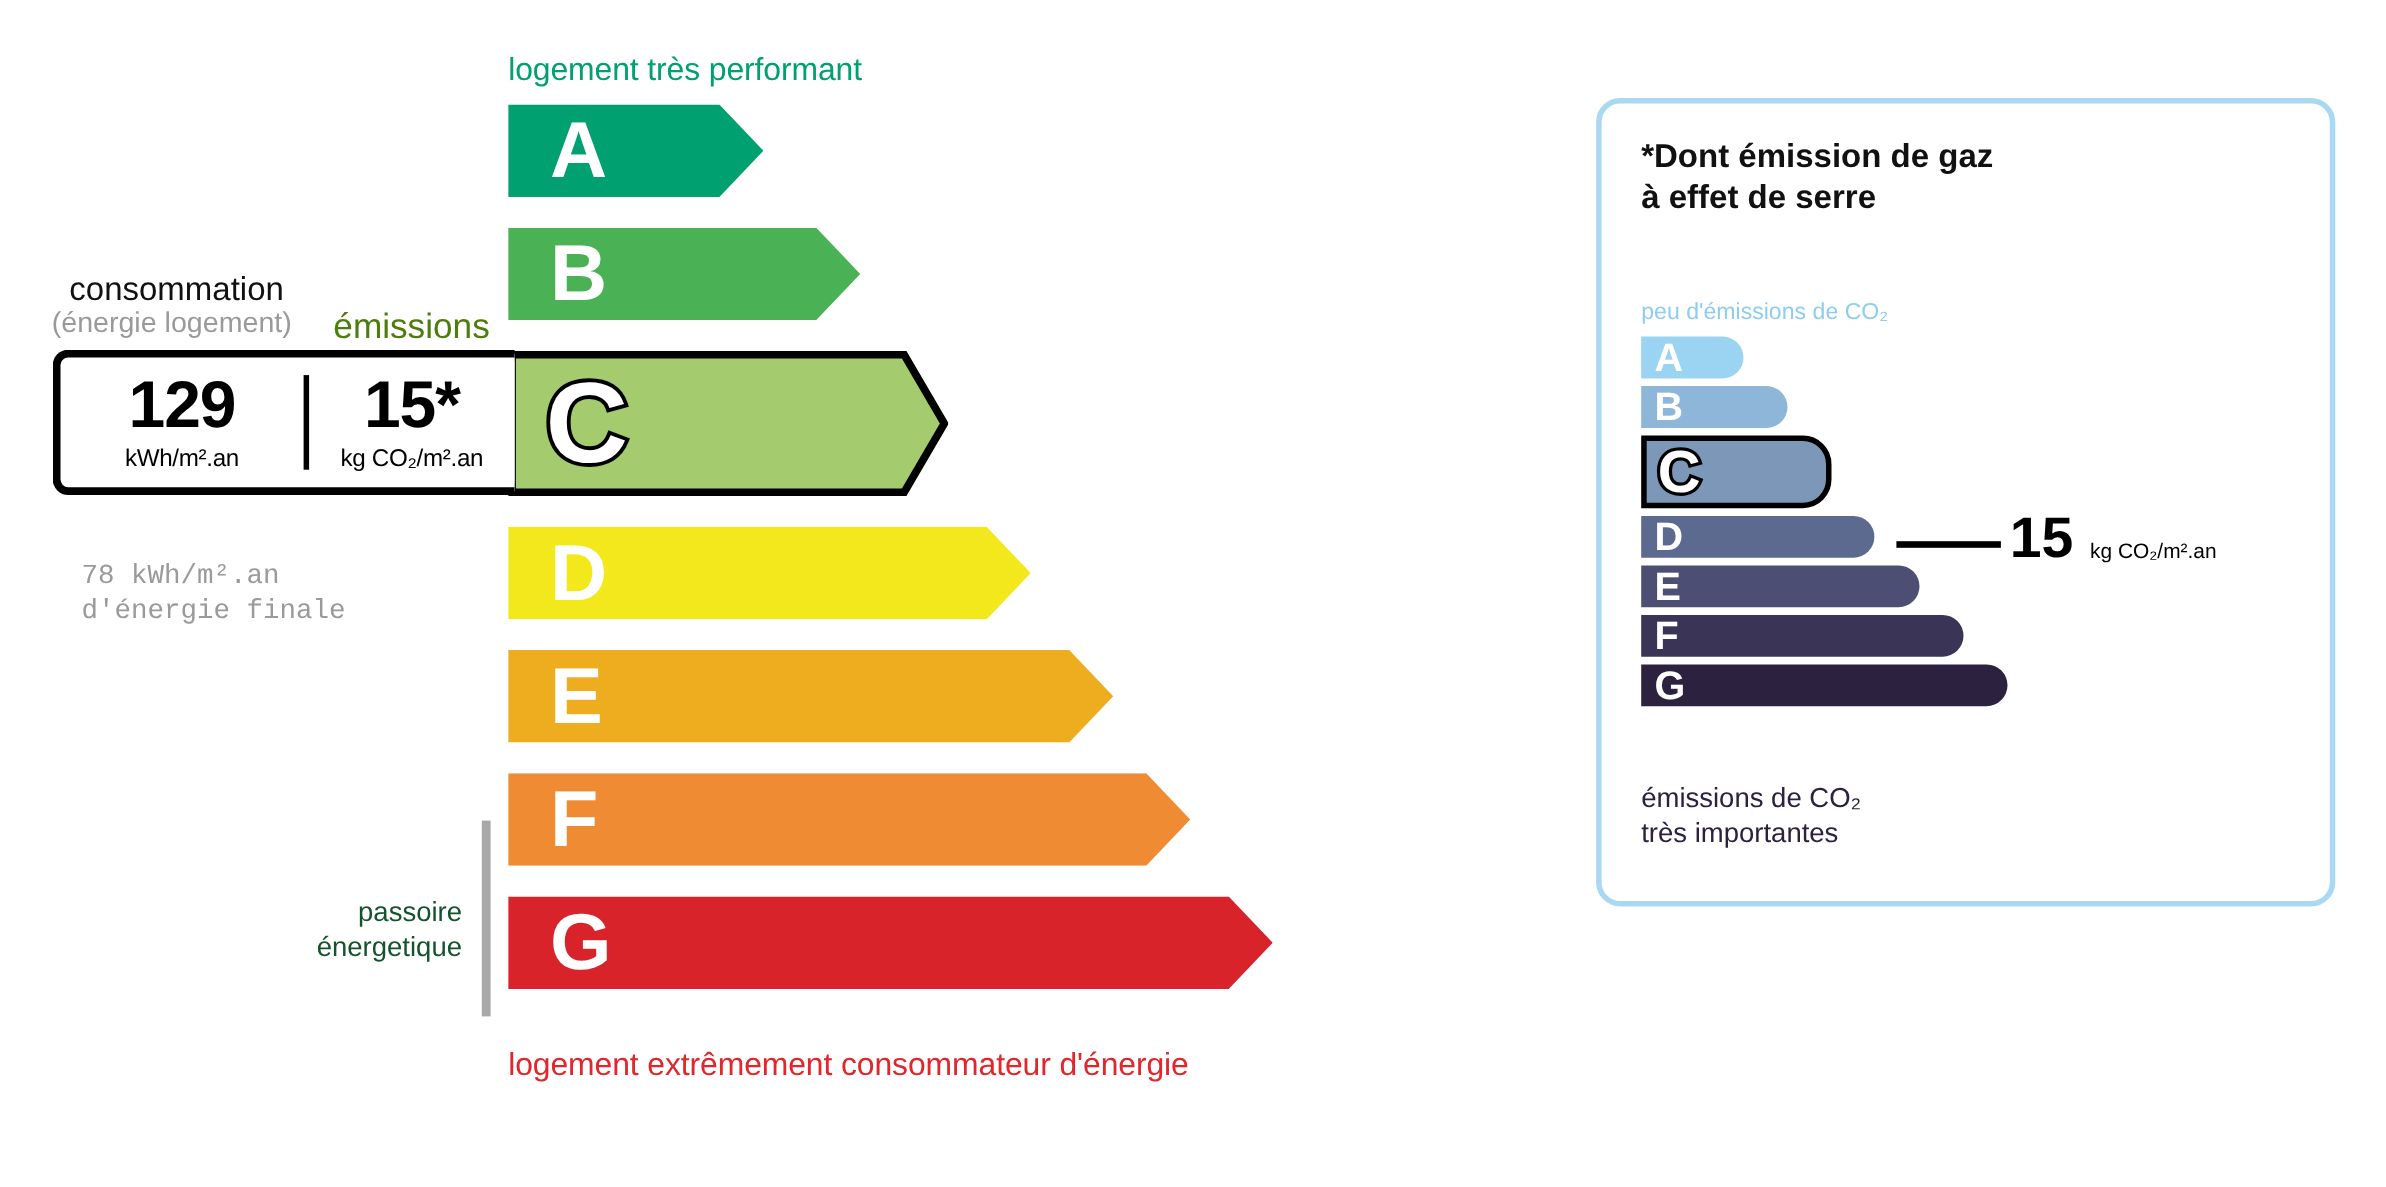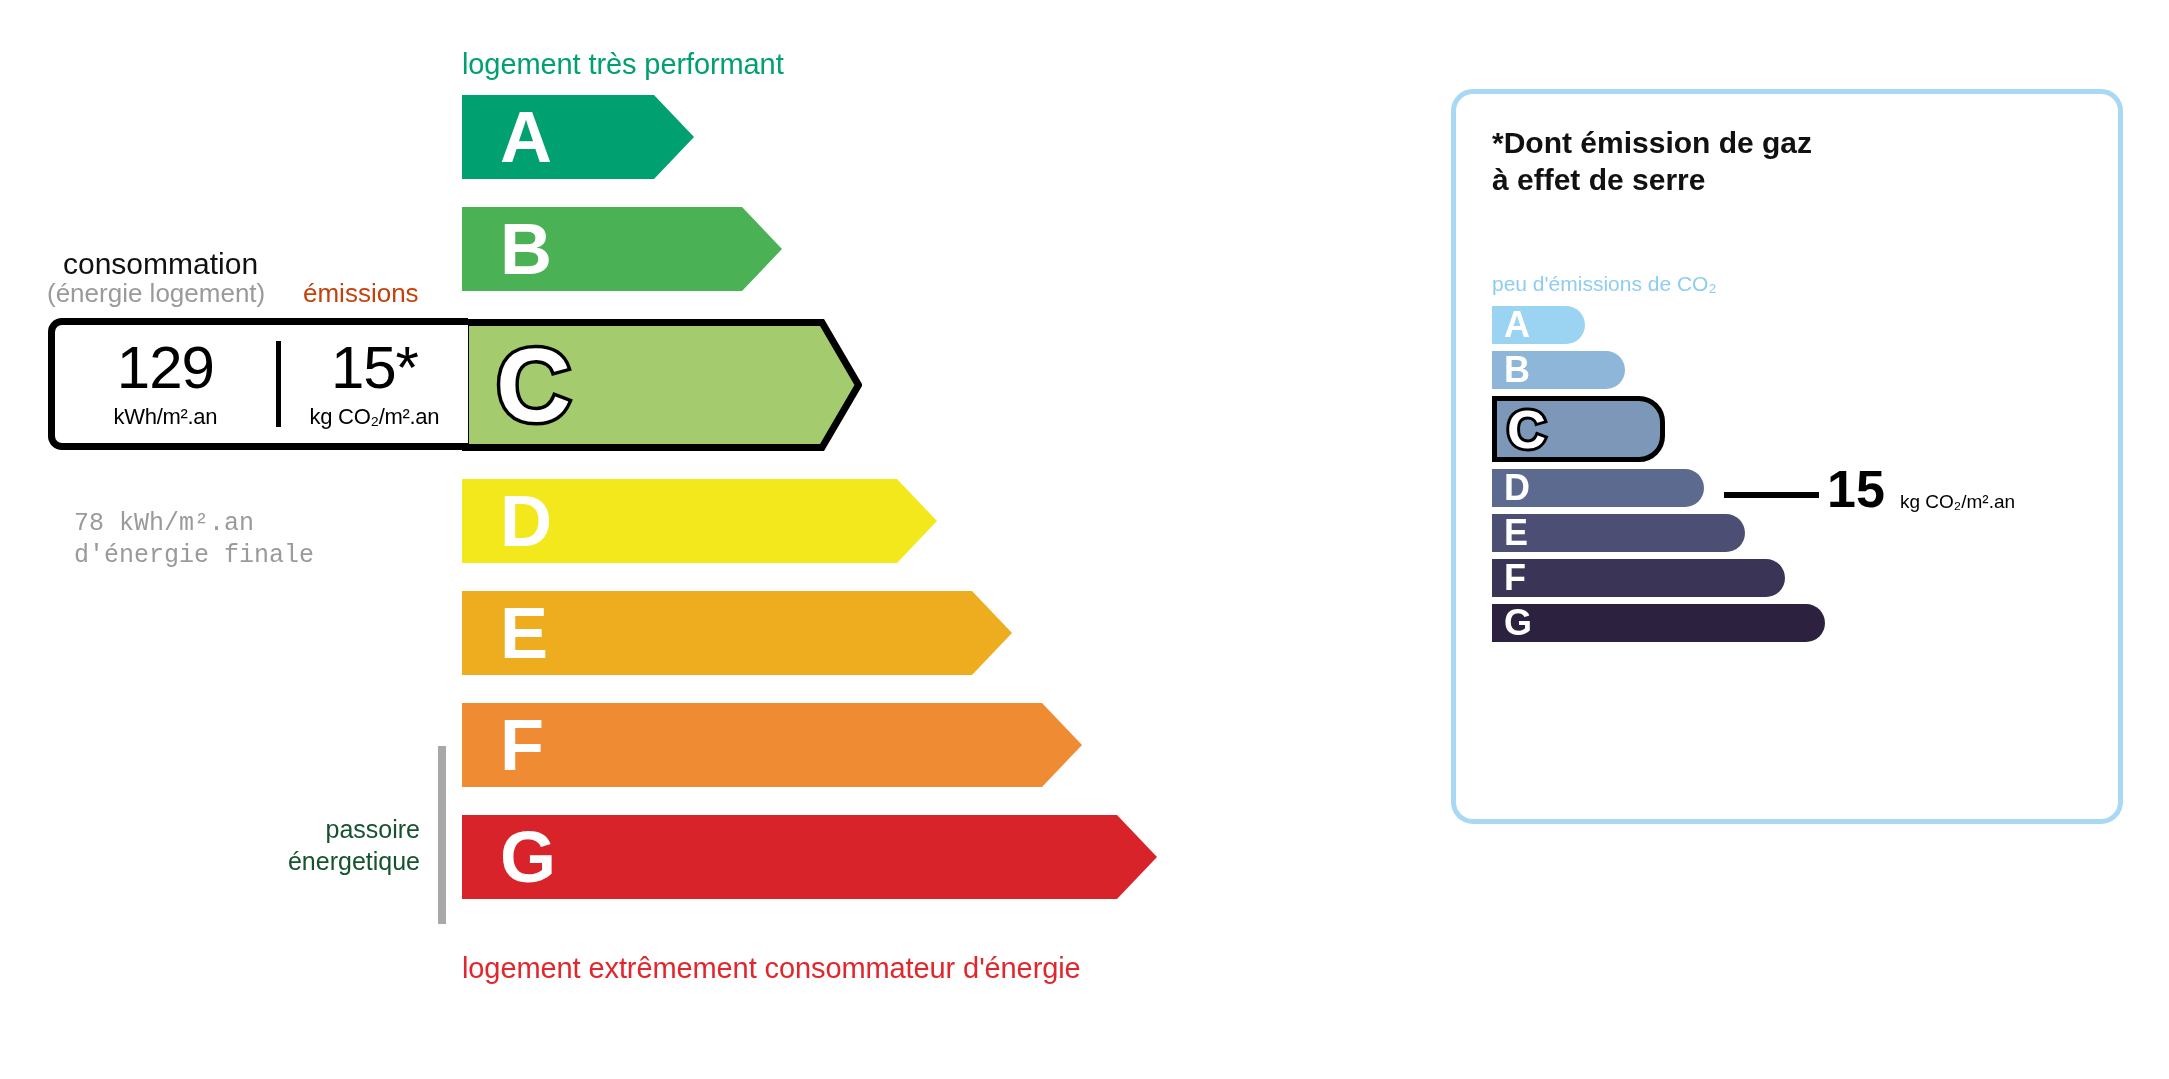--- a/index.html
+++ b/index.html
@@ -50,34 +50,34 @@
     border-radius: 14px 0 0 14px;
     background: #fff; z-index: 5;
     display: flex;
   }
   .vb-cell {
     flex: 1; display: flex; flex-direction: column;
     align-items: center; justify-content: center;
   }
   .vb-cell.left { flex: 1.18; }
   .vb-divider { width: 5px; background: #000; margin: 16px 0; }
-  .vb-num { font-size: 60px; font-weight: 400; line-height: 1; letter-spacing: -1px; }
+  .vb-num { font-size: 60px; font-weight: 700; line-height: 1; letter-spacing: -1px; }
   .vb-unit { font-size: 22px; margin-top: 6px; letter-spacing: -0.3px; }
 
   .lbl-conso {
     position: absolute; left: 63px; top: 247px;
     font-size: 30px; color: #111; white-space: nowrap;
   }
   .lbl-conso-sub {
     position: absolute; left: 47px; top: 278px;
     font-size: 26px; color: #9a9a9a; white-space: nowrap;
   }
   .lbl-emissions {
     position: absolute; left: 303px; top: 278px;
-    font-size: 26px; color: #c2410c; white-space: nowrap;
+    font-size: 32px; color: #4d7c0f; white-space: nowrap;
   }
   .lbl-finale {
     position: absolute; left: 74px; top: 508px;
     font-size: 25px; color: #9a9a9a; line-height: 1.26; white-space: nowrap; font-family: Liberation Mono, monospace;
   }
 
   
   #passoire-bar {
     position: absolute; left: 438px; top: 746px;
     width: 8px; height: 178px; background: #a8a8a8;
@@ -283,14 +283,18 @@
           <div class="co2-bar" style="background: rgb(44, 34, 64); width: 100%;">
             <span class="glyph">G</span>
           </div>
         </div>
       </div>
 
     <div id="co2-leader"></div>
     <div id="co2-value">15</div>
     <div id="co2-value-unit">kg CO₂/m².an</div>
 
+    <div id="co2-bottom-caption">
+      <div>émissions de CO₂</div>
+      <div>très importantes</div>
+    </div>
   </div>
 </div>
 
 </body></html>

